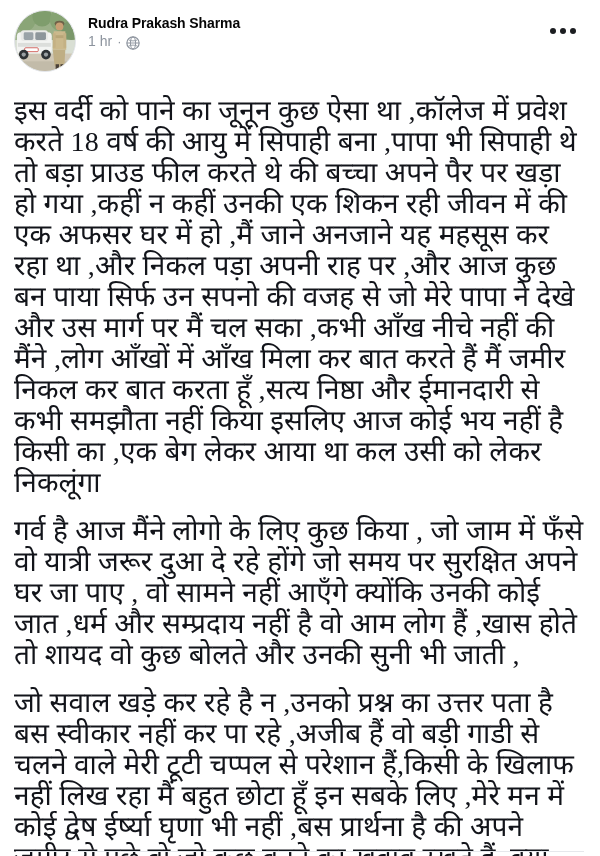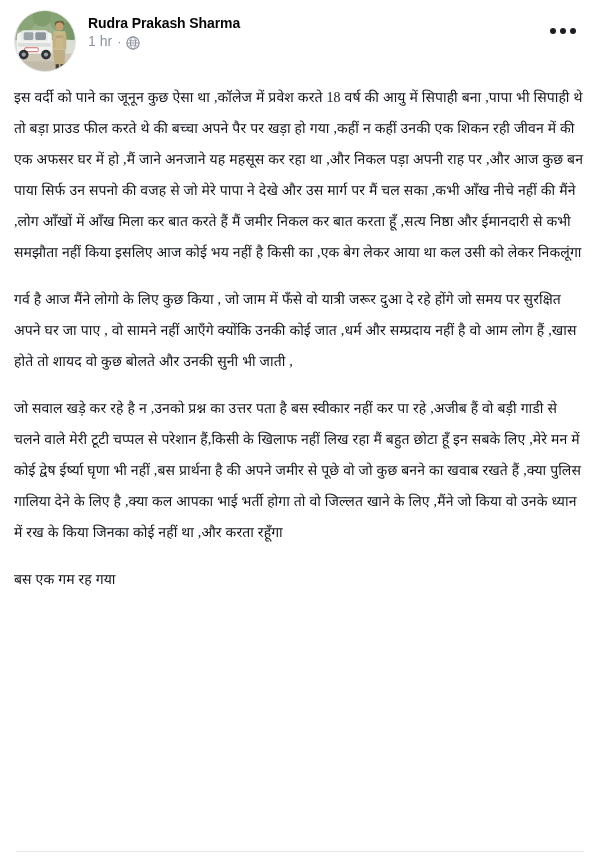--- a/index.html
+++ b/index.html
@@ -104,23 +104,23 @@
     border-radius: 50%;
     background: #1c1e21;
   }
 
   
   .post-body {
     padding: 0 14px;
     box-sizing: border-box;
   }
   .post-body p {
-    margin: 4px 0 16px 0;
+    margin: 17px 0 16px 0;
     font-family: "Liberation Serif", "DejaVu Serif", serif;
-    font-size: 14px;
+    font-size: 28px;
     line-height: 31px;
     color: #12141a;
     letter-spacing: 0.1px;
     word-spacing: 0.3px;
   }
   .post-body p:last-child { margin-bottom: 0; }
 
   .divider {
     position: absolute;
     left: 16px;

